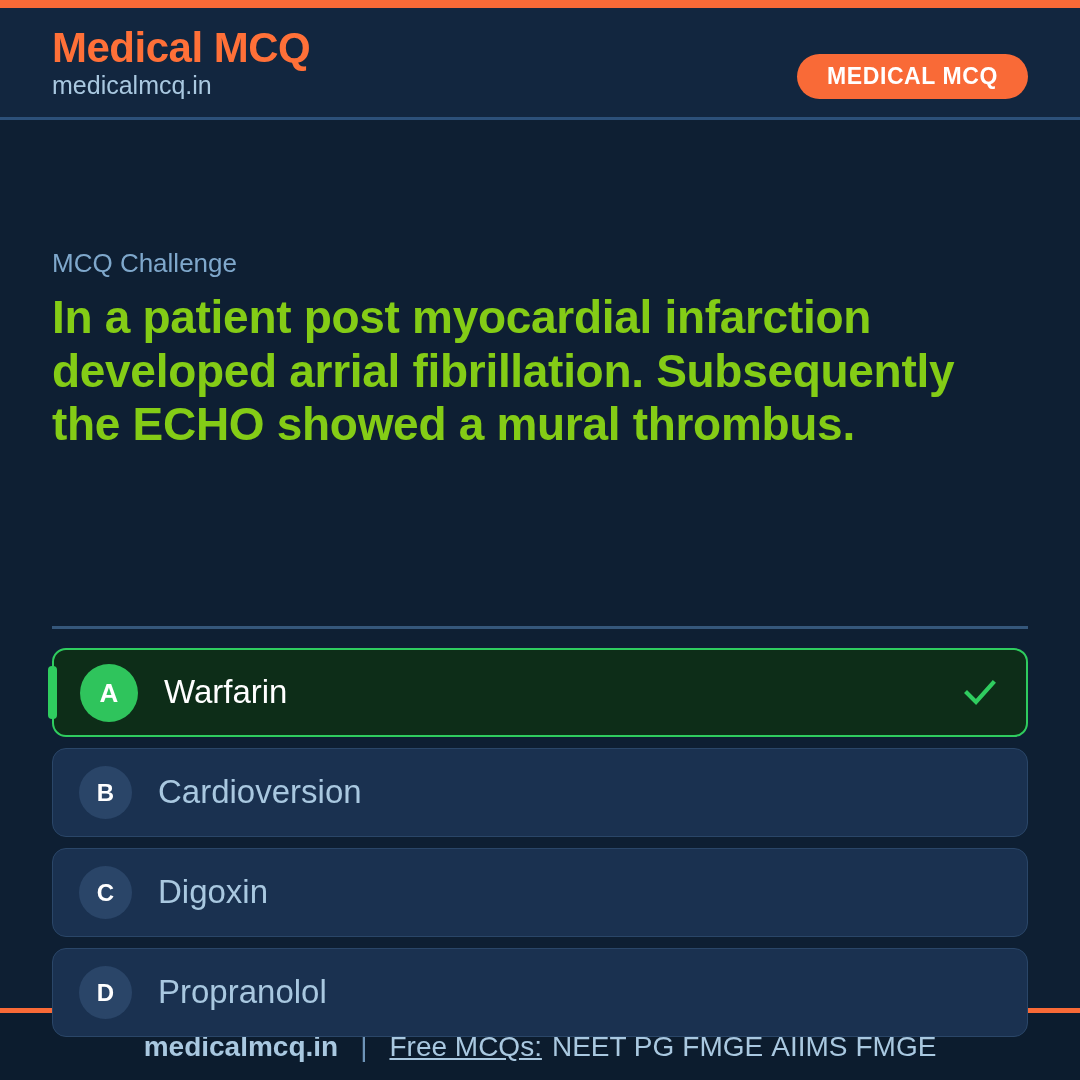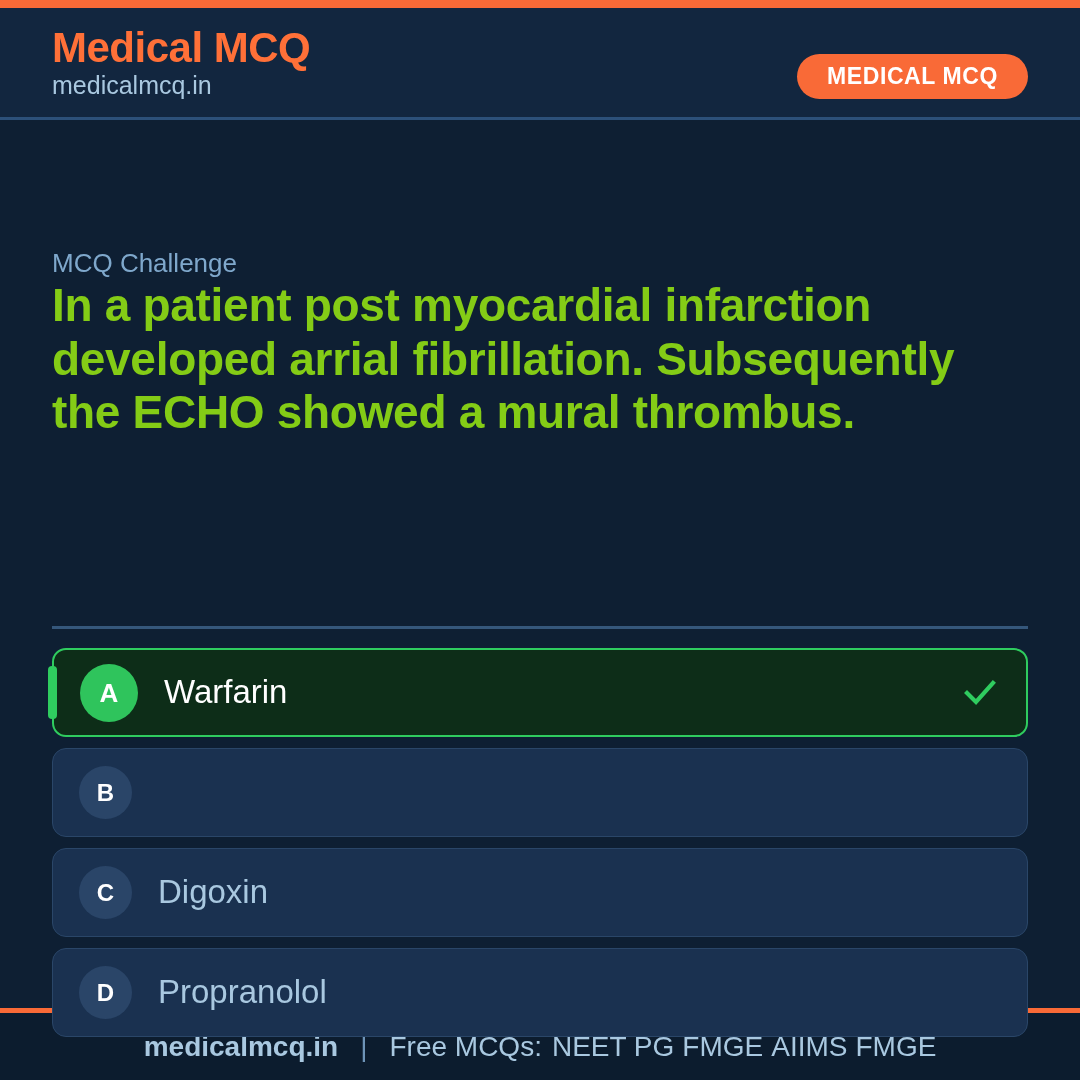--- a/index.html
+++ b/index.html
@@ -92,21 +92,21 @@
     position: absolute;
     left: 52px;
     right: 52px;
     top: 128px;
   }
 
   .kicker {
     font-size: 26px;
     color: #7fa8cc;
     line-height: 1.2;
-    margin-bottom: 0;
+    margin-bottom: 12px;
   }
 
   .question-text {
     font-size: 46px;
     font-weight: bold;
     color: #84cc16;
     line-height: 1.16;
     letter-spacing: -0.3px;
   }
 
@@ -224,21 +224,21 @@
     display: flex;
     align-items: baseline;
     gap: 0;
     font-size: 28px;
     color: #a9c8e0;
     white-space: nowrap;
   }
 
   .footer-site { font-weight: bold; color: #a9c8e0; }
   .footer-sep { padding: 0 22px; color: #6e94b8; }
-  .footer-label { padding-right: 10px; }
+  .footer-label { padding-right: 10px; text-decoration: underline; }
   .footer-exam { padding-right: 8px; }
   .footer-exam:last-child { padding-right: 0; }
 </style>
 </head>
 <body>
 
 <div id="page">
 
   <div class="top-accent"></div>
 
@@ -268,20 +268,21 @@
         <div class="check-mark">
           <svg viewBox="0 0 36 36" width="36" height="36">
             <path d="M5 18 L14 27 L31 8" fill="none" stroke="#2fcc5f" stroke-width="4.2" stroke-linecap="square" stroke-linejoin="miter"></path>
           </svg>
         </div>
       </div>
 
       <div class="option">
 
         <div class="opt-letter">B</div>
+        <div class="opt-text">Cardioversion</div>
 
       </div>
 
       <div class="option">
 
         <div class="opt-letter">C</div>
         <div class="opt-text">Digoxin</div>
 
       </div>
 

